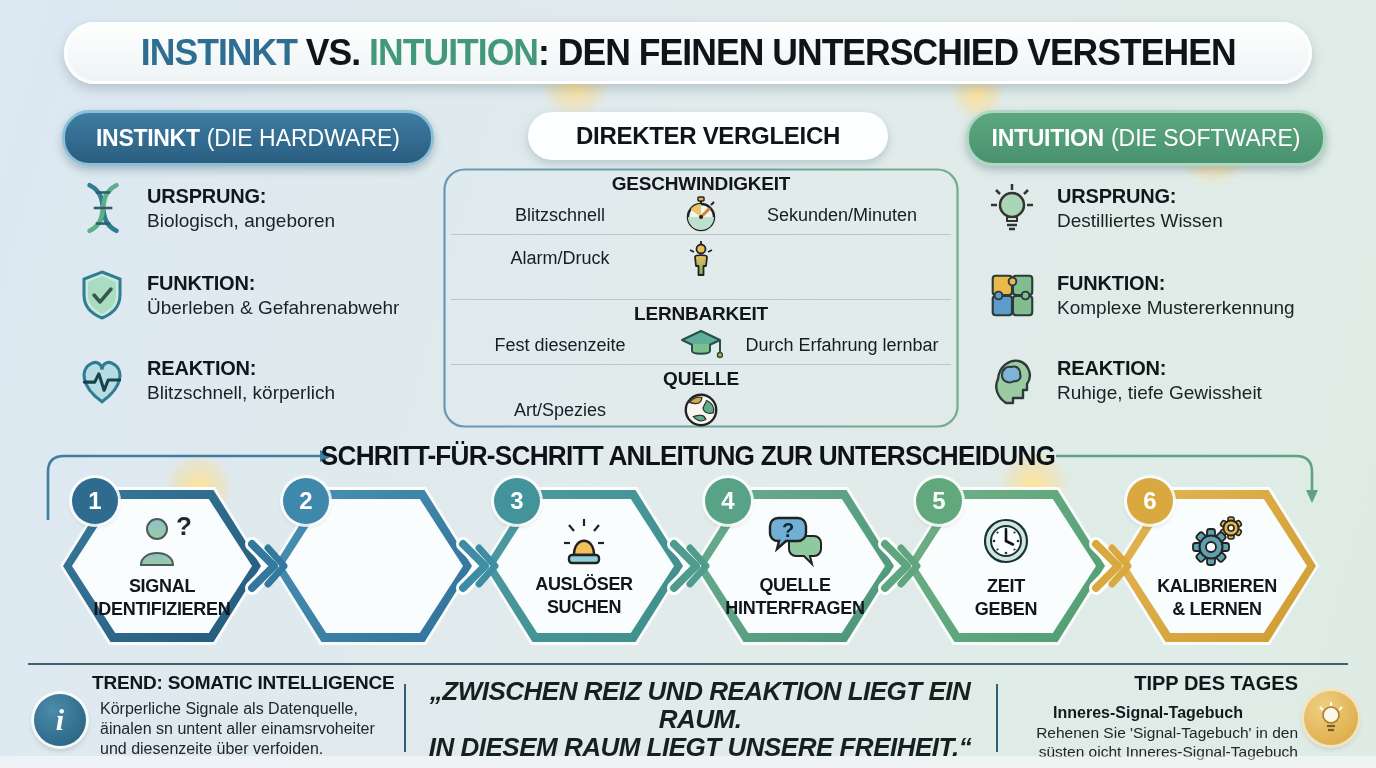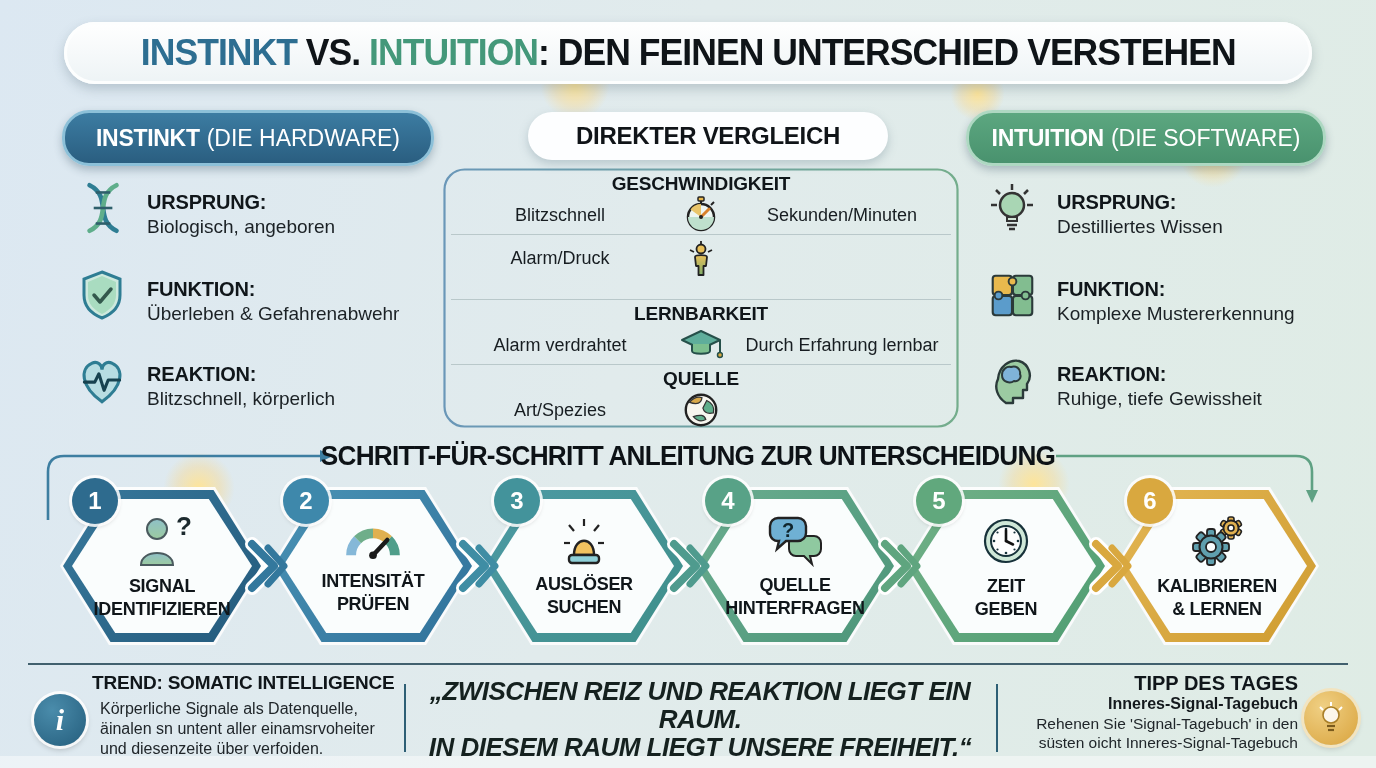--- a/index.html
+++ b/index.html
@@ -17,21 +17,21 @@
   
   .pill{position:absolute;height:50px;border-radius:27px;display:flex;align-items:center;justify-content:center;gap:7px;
     color:#fff;font-size:23px;box-shadow:0 4px 8px rgba(40,70,90,.3);}
   .pill b{font-weight:800;letter-spacing:-.3px;} .pill span{font-weight:400;}
   .pill-blue{left:62px;top:110px;width:366px;background:linear-gradient(180deg,#3c7ca2,#2a5e80);border:3px solid #8cc0d8;}
   .pill-green{left:966px;top:110px;width:354px;background:linear-gradient(180deg,#5ca780,#49926e);border:3px solid #aed8c2;}
   .pill-white{left:528px;top:112px;width:360px;height:48px;border-radius:26px;background:#fdfeff;
     box-shadow:0 4px 10px rgba(110,135,145,.35);color:#101418;font-size:24px;font-weight:800;letter-spacing:-.3px;
     position:absolute;display:flex;align-items:center;justify-content:center;}
   
-  .info-item{position:absolute;display:flex;align-items:flex-end;gap:15px;}
+  .info-item{position:absolute;display:flex;align-items:center;gap:15px;}
   .info-icon{flex:none;width:60px;height:60px;display:flex;align-items:center;justify-content:center;}
   .info-label{font-size:20px;font-weight:800;color:#10161a;letter-spacing:-.2px;}
   .info-value{font-size:19px;color:#1b2125;margin-top:2px;}
   
   .cmp-box{position:absolute;left:443px;top:168px;width:516px;height:260px;}
   .cmp-border{position:absolute;left:0;top:0;}
   .cmp-rows{position:absolute;left:8px;right:8px;top:2px;}
   .cmp-row{height:65px;box-sizing:border-box;padding-top:3px;}
   .cmp-row.divided{border-bottom:1.5px solid #b9c8ca;}
   .cmp-cat{text-align:center;font-size:19px;font-weight:800;color:#10161a;letter-spacing:-.2px;}
@@ -66,21 +66,21 @@
     box-shadow:0 0 0 3px rgba(255,255,255,.85),0 3px 6px rgba(0,0,0,.25);
     display:flex;align-items:center;justify-content:center;}
   .trend-icon span{font-family:"Liberation Serif",serif;font-style:italic;font-weight:700;font-size:30px;color:#fff;line-height:1;}
   .trend-head{position:absolute;left:92px;top:672px;font-size:19px;font-weight:800;color:#10161a;letter-spacing:-.2px;}
   .trend-body{position:absolute;left:100px;top:699px;font-size:16px;line-height:20px;color:#20262a;}
   .quote{position:absolute;left:412px;top:677px;width:576px;text-align:center;}
   .quote-line{font-size:26px;font-weight:700;font-style:italic;letter-spacing:-.5px;color:#15211f;line-height:28px;}
   .quote-attr{font-size:20px;font-weight:500;color:#1a2624;margin-top:3px;letter-spacing:.5px;}
   .tipp{position:absolute;right:78px;top:672px;width:300px;text-align:right;}
   .tipp-head{font-size:20px;font-weight:800;color:#10161a;}
-  .tipp-sub{font-size:16px;font-weight:700;color:#14191d;margin-top:0;}
+  .tipp-sub{font-size:16px;font-weight:700;color:#14191d;margin-top:9px;text-align:center;}
   .tipp-body{font-size:15.5px;line-height:19px;color:#20262a;margin-top:1px;}
   .tipp-icon{position:absolute;left:1304px;top:691px;width:54px;height:54px;border-radius:50%;
     background:radial-gradient(circle at 35% 30%,#f0d084,#d9a33c);
     box-shadow:0 0 0 3px #f2e4c0,0 3px 6px rgba(0,0,0,.2);display:flex;align-items:center;justify-content:center;}
   .bottom-strip{position:absolute;left:0;right:0;bottom:0;height:12px;background:rgba(255,255,255,.45);}
 </style>
 </head>
 <body>
 
 <div id="canvas">
@@ -193,21 +193,21 @@
               <line x1="20" y1="3" x2="20" y2="6" stroke="#222" stroke-width="1.8"></line>
               <circle cx="20" cy="11" r="4.5" fill="#e9c05a" stroke="#222" stroke-width="1.8"></circle>
               <path d="M14 19 C14 16.5 26 16.5 26 19 L25 28 L22.5 28 L22.5 37 L17.5 37 L17.5 28 L15 28 Z" fill="url(#bodyg)" stroke="#222" stroke-width="1.8" stroke-linejoin="round"></path>
             </svg>
           </div>
         </div>
       </div>
       <div class="cmp-row divided">
         <div class="cmp-cat">LERNBARKEIT</div>
         <div class="cmp-line">
-          <div class="cmp-side">Alarm verdrahtet</div>
+          <div class="cmp-side">Fest diesenzeite</div>
           <div class="cmp-ic">
             <svg width="44" height="40" viewBox="0 0 44 40">
               <polygon points="22,6 41,15 22,24 3,15" fill="#5fae9b" stroke="#26504a" stroke-width="2" stroke-linejoin="round"></polygon>
               <path d="M13 19 v7 c0 3.5 18 3.5 18 0 v-7" fill="#7cbf8f" stroke="#26504a" stroke-width="2"></path>
               <line x1="41" y1="15" x2="41" y2="28" stroke="#26504a" stroke-width="2"></line>
               <circle cx="41" cy="30" r="2.5" fill="#d9a83f" stroke="#26504a" stroke-width="1.5"></circle>
             </svg>
           </div>
           <div class="cmp-side">Durch Erfahrung lernbar</div>
         </div>
@@ -314,34 +314,20 @@
       <div class="hex-label">SIGNAL</div>
       <div class="hex-label">IDENTIFIZIEREN</div>
     </div>
     <div class="badge b1">1</div>
   </div>
 
   <div class="hex" style="left:271px;">
     <div class="hex-layer hex-white"></div>
     <div class="hex-layer hex-color c2"></div>
     <div class="hex-layer hex-inner"></div>
-    <div class="hex-content">
-      <span>
-        <svg width="62" height="46" viewBox="0 0 56 42">
-          <path d="M8 34 A20 20 0 0 1 13.9 19.9" stroke="#85b8d8" stroke-width="9" fill="none"></path>
-          <path d="M13.9 19.9 A20 20 0 0 1 28 14" stroke="#6fae8a" stroke-width="9" fill="none"></path>
-          <path d="M28 14 A20 20 0 0 1 42.1 19.9" stroke="#e0b04f" stroke-width="9" fill="none"></path>
-          <path d="M42.1 19.9 A20 20 0 0 1 48 34" stroke="#4f9e8a" stroke-width="9" fill="none"></path>
-          <line x1="28" y1="34" x2="41" y2="20" stroke="#1a1a1a" stroke-width="4" stroke-linecap="round"></line>
-          <circle cx="28" cy="34" r="3.5" fill="#1a1a1a"></circle>
-        </svg>
-      </span>
-      <div class="hex-label">INTENSITÄT</div>
-      <div class="hex-label">PRÜFEN</div>
-    </div>
     <div class="badge b2">2</div>
   </div>
 
   <div class="hex" style="left:482px;">
     <div class="hex-layer hex-white"></div>
     <div class="hex-layer hex-color c3"></div>
     <div class="hex-layer hex-inner"></div>
     <div class="hex-content">
       <span>
         <svg width="56" height="52" viewBox="0 0 56 52">

